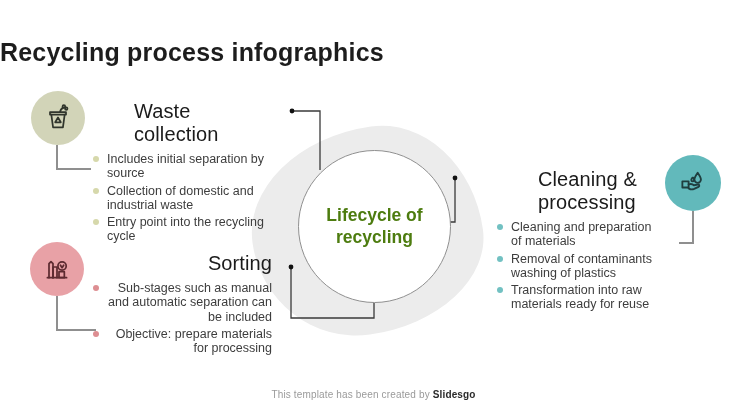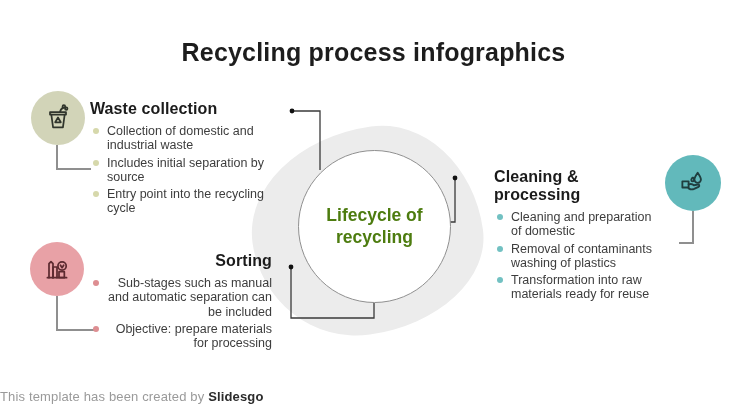--- a/index.html
+++ b/index.html
@@ -3,21 +3,21 @@
 <meta charset="utf-8">
 <style>
   * { margin:0; padding:0; box-sizing:border-box; }
   html,body { background:#fff; }
   .slide {
     position:relative; width:747px; height:420px; background:#ffffff;
     font-family:"Liberation Sans", sans-serif; overflow:hidden;
   }
   .title {
     position:absolute; top:38px; left:0; width:100%;
-    text-align:center; font-size:25px; font-weight:800; color:#1d1d1d;
+    text-align:left; font-size:25px; font-weight:800; color:#1d1d1d;
     letter-spacing:0.2px;
   }
   .blob {
     position:absolute; left:252px; top:128px; width:230px; height:206px;
     background:#ececec; transform:rotate(-8deg);
     border-radius:58% 42% 55% 45% / 48% 57% 43% 52%;
   }
   .center-circle {
     position:absolute; left:298px; top:150px; width:153px; height:153px;
     background:#ffffff; border:1px solid #909090; border-radius:50%;
@@ -29,33 +29,33 @@
   }
   .connector-layer { position:absolute; left:0; top:0; width:747px; height:420px; pointer-events:none; }
 
   .section { position:absolute; }
   .icon-circle {
     position:absolute; border-radius:50%;
     display:flex; align-items:center; justify-content:center;
     background:var(--bg,#ddd);
   }
   .icon-circle svg { display:block; }
-  .sec-heading { font-size:16px; font-weight:700; color:#1b1b1b; letter-spacing:0.1px; }
+  .sec-heading { font-size:20px; font-weight:400; color:#1b1b1b; letter-spacing:0.1px;margin-left:44px; }
   .sec-list { list-style:none; margin-top:6px; }
   .sec-list li {
     position:relative; padding-left:17px; font-size:12.5px; line-height:1.14;
     color:#3d3d3d; margin-bottom:3px;
   }
   .sec-list li::before {
     content:''; position:absolute; left:3px; top:4px; width:6px; height:6px;
     border-radius:50%; background:var(--bullet,#bbb);
   }
   .footer {
-    position:absolute; top:389px; left:0; width:100%; text-align:left;
-    font-size:13px; color:#9a9a9a; letter-spacing:0.15px;
+    position:absolute; top:389px; left:0; width:100%; text-align:center;
+    font-size:10px; color:#9a9a9a; letter-spacing:0.15px;
   }
   .footer b { color:#2b2b2b; font-weight:700; }
 </style>
 </head>
 <body>
 
 <div class="slide">
 
   <h1 class="title">Recycling process infographics</h1>
 
@@ -89,22 +89,22 @@
       <circle cx="16.4" cy="3.4" r="1"></circle>
       <circle cx="18.2" cy="5" r="0.9"></circle>
       <rect x="6" y="7.6" width="12" height="1.8"></rect>
       <path d="M7 9.4 L8.3 19 H15.7 L17 9.4"></path>
       <path d="M12 11.6 L14.1 15.2 H9.9 Z"></path>
     </svg>
   </div>
   <div class="section" style="left: 90px; top: 100px; width: 178px; --bullet: #d6d8ab;">
     <div class="sec-heading">Waste collection</div>
     <ul class="sec-list">
+      <li>Includes initial separation by source</li>
       <li>Collection of domestic and industrial waste</li>
-      <li>Includes initial separation by source</li>
       <li>Entry point into the recycling cycle</li>
     </ul>
   </div>
 
   <div class="icon-circle" style="left: 30px; top: 242px; width: 54px; height: 54px; --bg: #e8a1a6;">
     <svg width="32" height="32" viewBox="0 0 24 24" fill="none" stroke="#5d2a30" stroke-width="1.3" stroke-linecap="round" stroke-linejoin="round">
       <path d="M6 18.5 V8 L7.5 6.5 L9 8 V18.5"></path>
       <path d="M9 18.5 V10.5 H12 V18.5"></path>
       <circle cx="15.8" cy="9.8" r="3.1"></circle>
       <path d="M14.6 9.2 L15.8 11 L17 9.2"></path>
@@ -124,21 +124,21 @@
     <svg width="34" height="34" viewBox="0 0 24 24" fill="none" stroke="#1f3e3f" stroke-width="1.3" stroke-linecap="round" stroke-linejoin="round">
       <path d="M15.3 4.8 C16.8 7 17.6 8.4 17.6 9.6 A2.3 2.3 0 0 1 13 9.6 C13 8.4 13.8 7 15.3 4.8 Z"></path>
       <path d="M12.2 8.2 C12.6 8.9 12.8 9.4 12.8 9.8 A1 1 0 0 1 10.8 9.8 C10.8 9.4 11.2 8.9 11.6 8.2"></path>
       <rect x="4.5" y="10.8" width="4.4" height="4.4"></rect>
       <path d="M8.9 13 C10.6 12.4 11.6 12.6 12.6 13.6 L15.4 13.1 C16.4 12.9 16.9 14.2 15.9 14.7 L12.8 16.2 C11.4 16.8 10.2 16.6 8.9 15.8"></path>
     </svg>
   </div>
   <div class="section" style="left: 494px; top: 168px; width: 166px; --bullet: #72c1c2;">
     <div class="sec-heading">Cleaning &amp; processing</div>
     <ul class="sec-list">
-      <li>Cleaning and preparation of domestic</li>
+      <li>Cleaning and preparation of materials</li>
       <li>Removal of contaminants washing of plastics</li>
       <li>Transformation into raw materials ready for reuse</li>
     </ul>
   </div>
 
   <div class="footer">
     <span>This template has been created by </span><b>Slidesgo</b>
   </div>
 
 </div>

